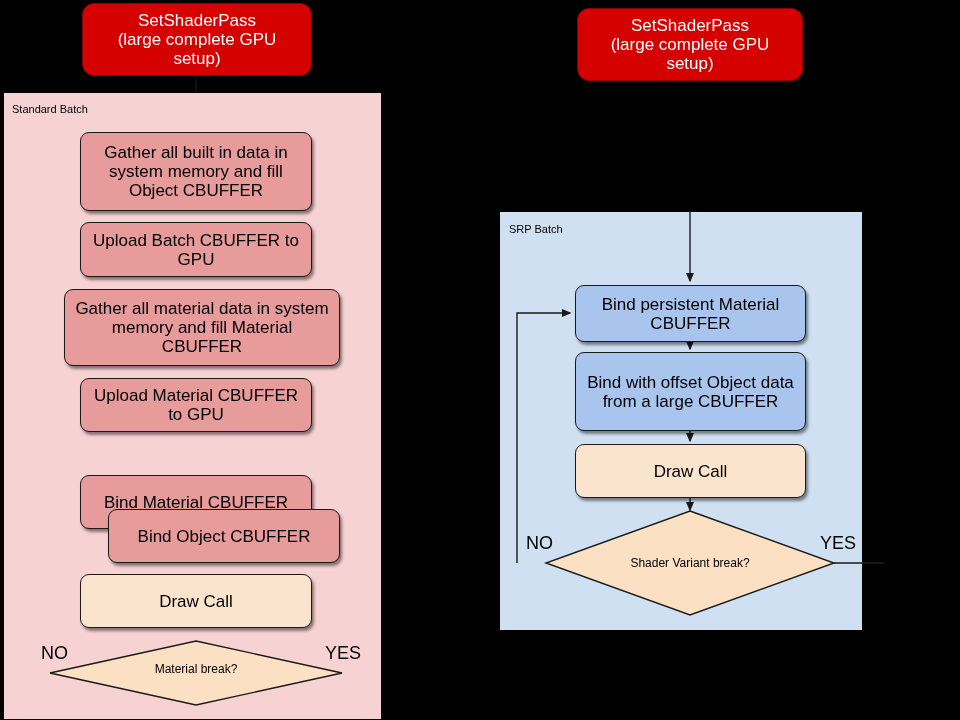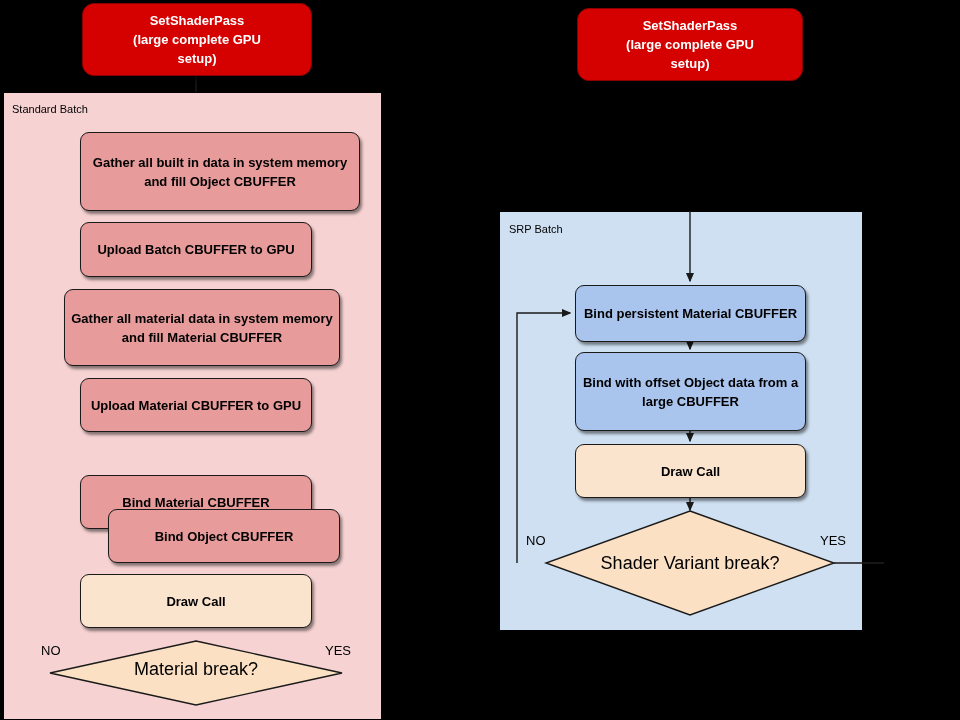--- a/index.html
+++ b/index.html
@@ -29,26 +29,25 @@
   }
   .node {
     position: absolute;
     box-sizing: border-box;
     border: 1px solid #1a1a1a;
     border-radius: 9px;
     display: flex;
     align-items: center;
     justify-content: center;
     text-align: center;
-    font-size: 13px;
+    font-size: 17px;
     line-height: 19px;
     color: #000000;
     box-shadow: 2px 3px 3px rgba(0,0,0,0.45);
     padding: 0 6px;
-    font-weight: bold;
   }
   .node.start {
     color: #ffffff;
     border: 1px solid #8d0000;
     border-radius: 12px;
     box-shadow: 3px 4px 4px rgba(0,0,0,0.55);
   }
   .diamond-wrap {
     position: absolute;
   }
@@ -59,28 +58,28 @@
   .diamond-label {
     position: absolute;
     left: 0;
     top: 0;
     width: 100%;
     height: 100%;
     display: flex;
     align-items: center;
     justify-content: center;
     text-align: center;
+    font-size: 12px;
+    line-height: 19px;
+    color: #000000;
+    pointer-events: none;
+  }
+  .branch-label {
+    position: absolute;
     font-size: 18px;
-    line-height: 19px;
-    color: #000000;
-    pointer-events: none;
-  }
-  .branch-label {
-    position: absolute;
-    font-size: 13px;
     color: #000000;
     white-space: nowrap;
   }
   .edges {
     position: absolute;
     left: 0;
     top: 0;
     width: 960px;
     height: 720px;
     pointer-events: none;
@@ -134,21 +133,21 @@
 
   <div class="container-box" style="left:3px; top:92px; width:379px; height:628px; background:#f6d2d2;"></div>
   <div class="container-label" style="left:12px; top:103px;">Standard Batch</div>
 
   <div class="node start" style="left:82px; top:3px; width:230px; height:73px; background:#d50000; flex-direction:column;">
     <span>SetShaderPass</span>
     <span>(large complete GPU</span>
     <span>setup)</span>
   </div>
 
-  <div class="node" style="left:80px; top:132px; width:280px; height:79px; background:#e79b9b;">Gather all built in data in system memory and fill Object CBUFFER</div>
+  <div class="node" style="left:80px; top:132px; width:232px; height:79px; background:#e79b9b;">Gather all built in data in system memory and fill Object CBUFFER</div>
 
   <div class="node" style="left:80px; top:222px; width:232px; height:55px; background:#e79b9b;">Upload Batch CBUFFER to GPU</div>
 
   <div class="node" style="left:64px; top:289px; width:276px; height:77px; background:#e79b9b;">Gather all material data in system memory and fill Material CBUFFER</div>
 
   <div class="node" style="left:80px; top:378px; width:232px; height:54px; background:#e79b9b;">Upload Material CBUFFER to GPU</div>
 
   <div class="node" style="left:80px; top:443px; width:232px; height:54px; background:#e79b9b;margin-top:32px;">Bind Material CBUFFER</div>
 
   <div class="node" style="left:80px; top:509px; width:232px; height:54px; background:#e79b9b;margin-left:28px;">Bind Object CBUFFER</div>

